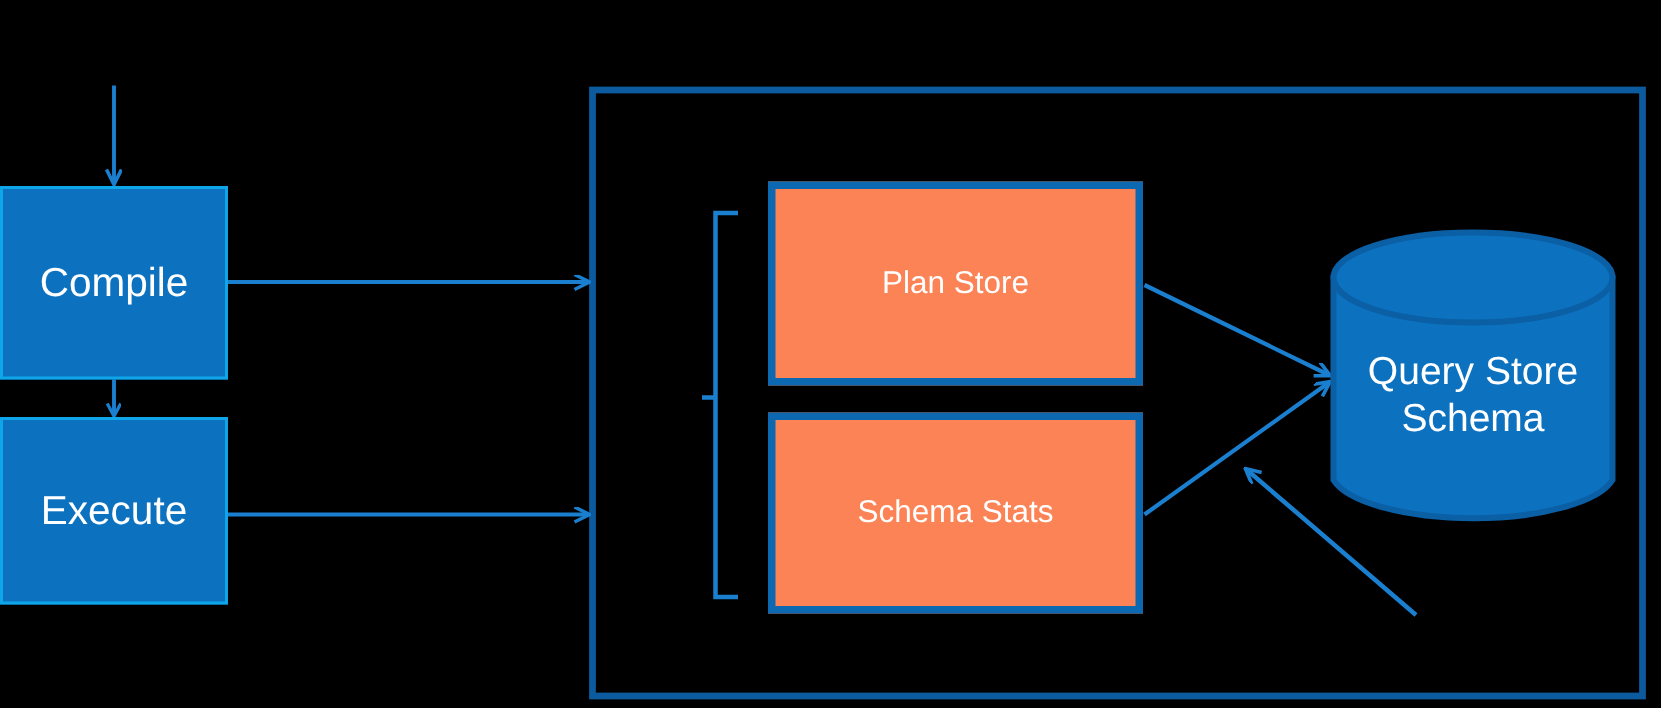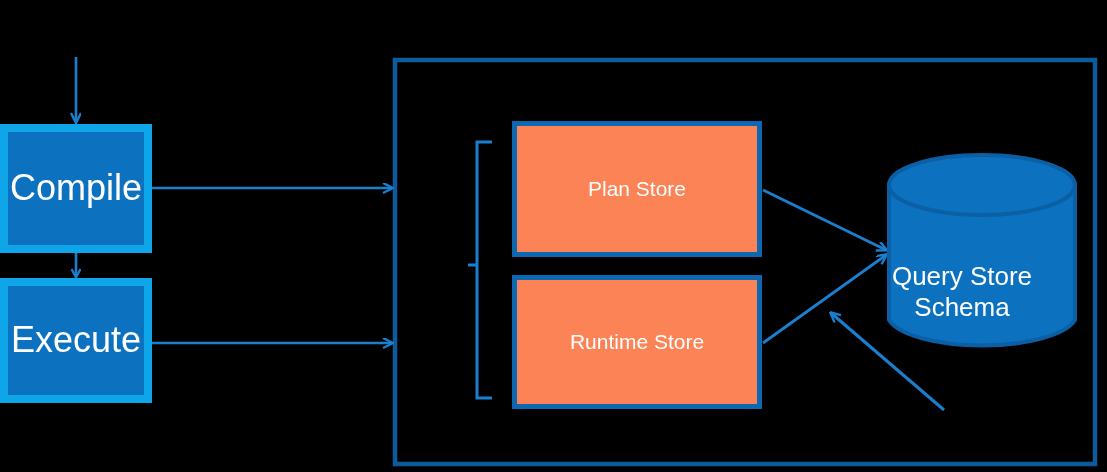--- a/index.html
+++ b/index.html
@@ -29,42 +29,42 @@
     justify-content: center;
     box-sizing: border-box;
     color: #ffffff;
     text-align: center;
     line-height: 1.18;
     white-space: pre-line;
     user-select: none;
   }
   .proc-box {
     background: #0C72C0;
-    border: 8px solid #0ea5e9;
-    font-size: 36px;
+    border: 2px solid #0ea5e9;
+    font-size: 27px;
   }
   .store-box {
     background: #FB8355;
     border: 5px solid #0C68B0;
     font-size: 21px;
   }
   .db-label {
     position: absolute;
     color: #ffffff;
     font-size: 26px;
     text-align: center;
     line-height: 1.2;
     white-space: pre-line;
     user-select: none;
   }
   #compile-box  { left: 0px;   top: 124px; width: 152px; height: 129px; }
   #execute-box  { left: 0px;   top: 278px; width: 152px; height: 125px; }
   #plan-store-box    { left: 512px; top: 121px; width: 250px; height: 136px; }
   #runtime-stats-box { left: 512px; top: 275px; width: 250px; height: 134px; }
-  #query-store-label { left: 870px; top: 232px; width: 184px; margin-top: 29px; }
+  #query-store-label { left: 890px; top: 232px; width: 184px; }
 </style>
 </head>
 <body>
 
 <div id="stage">
 
   <svg class="svg-layer" viewBox="0 0 1107 472">
     <defs>
       <marker id="arrowOpen" markerWidth="12" markerHeight="12" refX="10" refY="5" orient="auto" markerUnits="userSpaceOnUse">
         <path d="M1,0 L11,5 L1,10" fill="none" stroke="#1B7FD0" stroke-width="2.4"></path>
@@ -97,18 +97,18 @@
       <ellipse cx="982" cy="185" rx="93" ry="30" fill="#0C72C0" stroke="#0B5FA5" stroke-width="4"></ellipse>
     </g>
   </svg>
 
   <div class="node proc-box" id="compile-box">Compile</div>
 
   <div class="node proc-box" id="execute-box">Execute</div>
 
   <div class="node store-box" id="plan-store-box">Plan Store</div>
 
-  <div class="node store-box" id="runtime-stats-box">Runtime Store</div>
+  <div class="node store-box" id="runtime-stats-box">Schema Stats</div>
 
   <div class="db-label" id="query-store-label">Query Store
 Schema</div>
 
 </div>
 
 </body></html>

